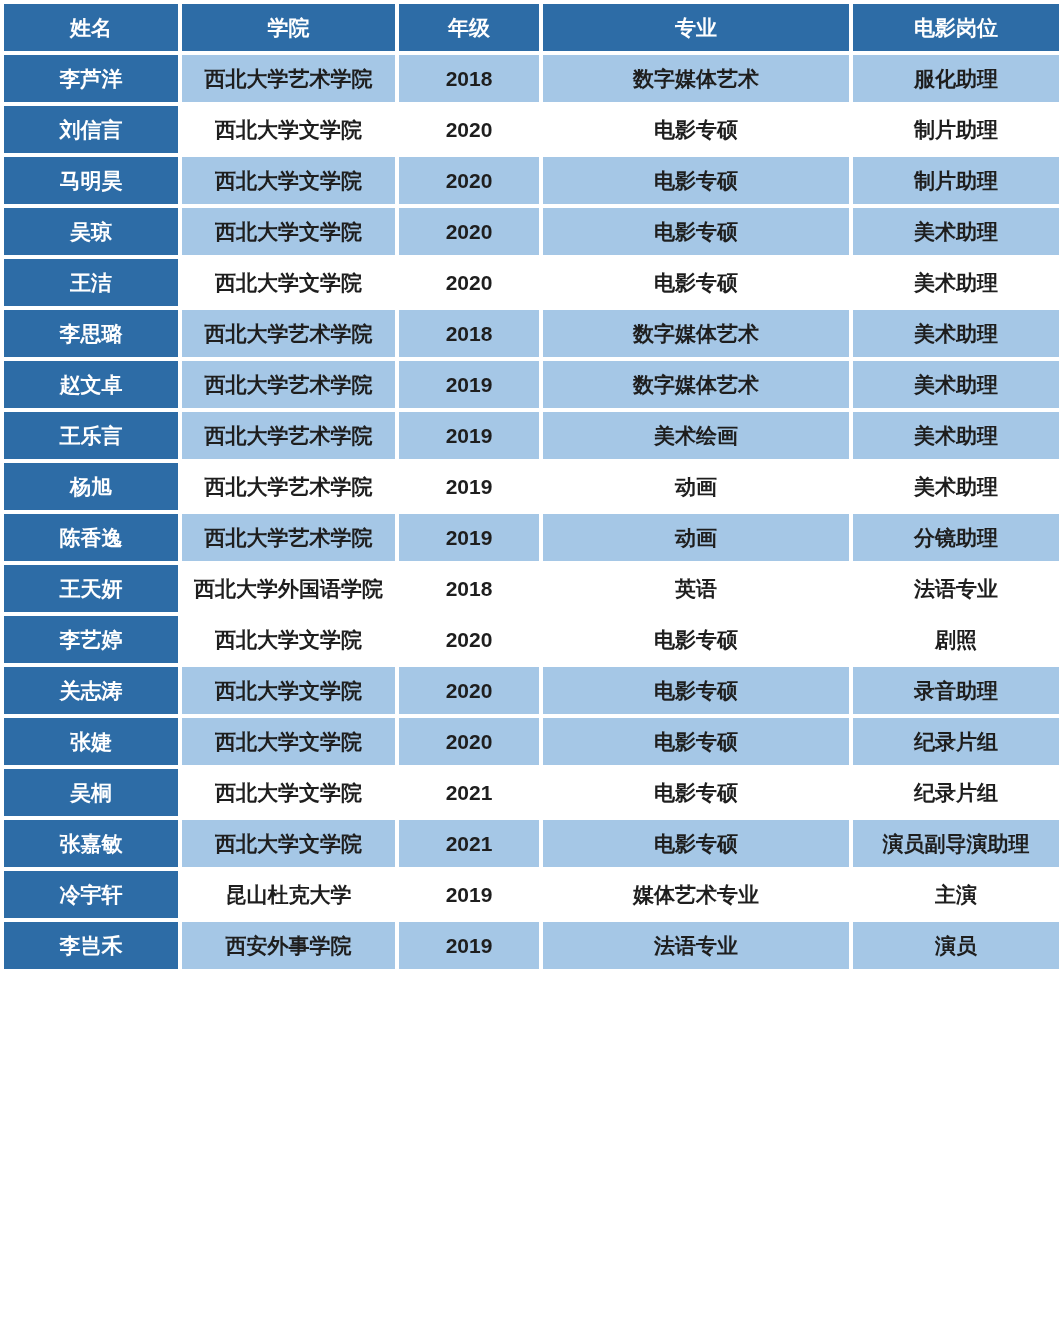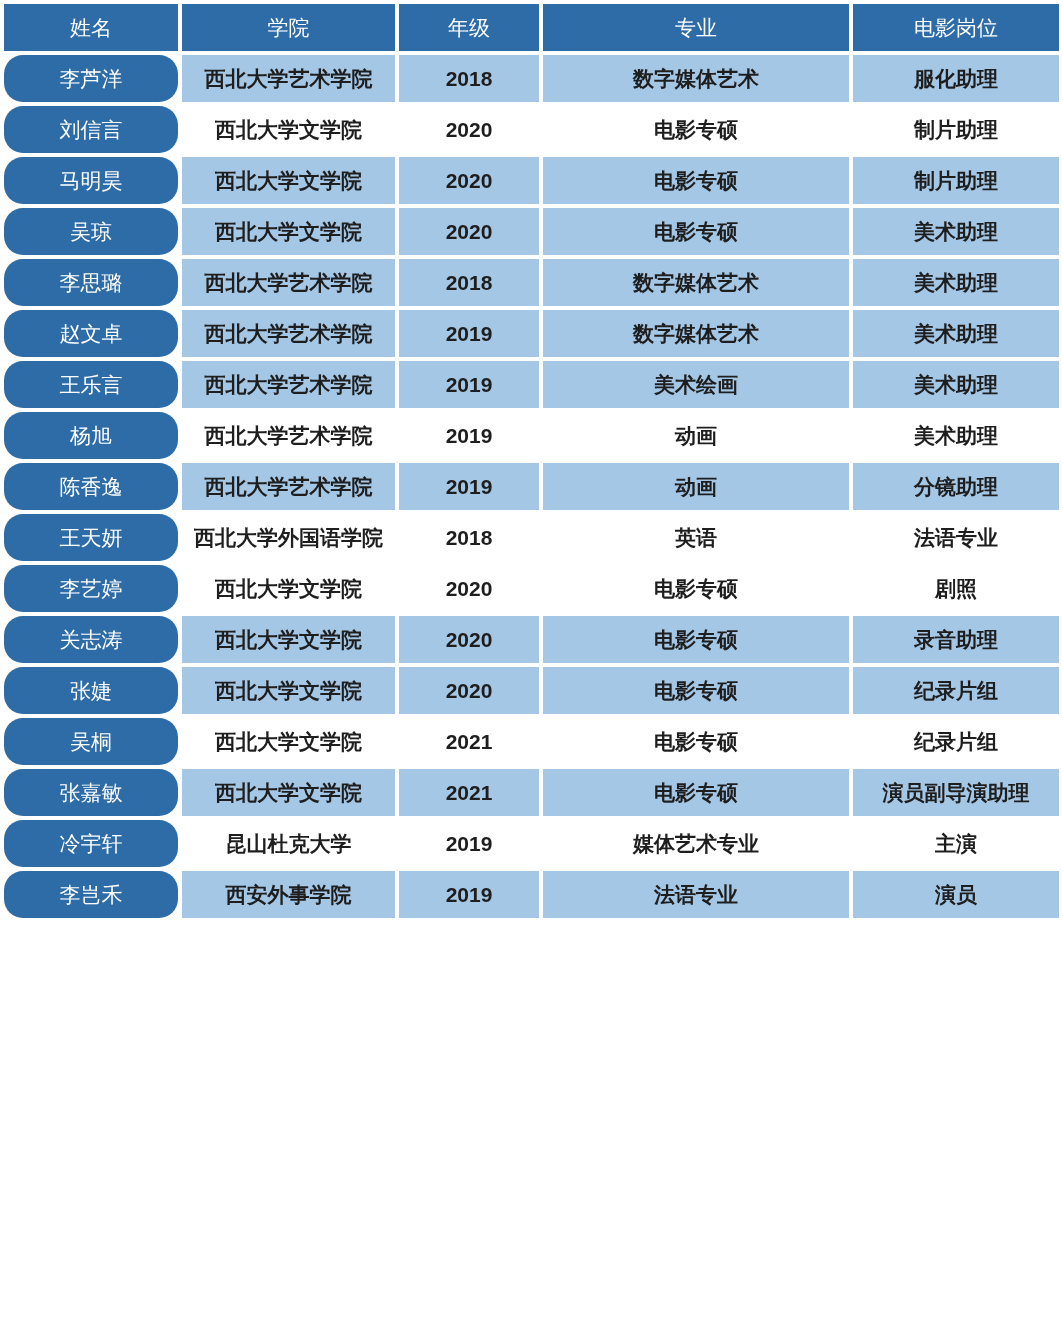--- a/index.html
+++ b/index.html
@@ -34,27 +34,26 @@
     text-align:center;
     vertical-align:middle;
     font-size:21px;
     line-height:47px;
     white-space:nowrap;
     overflow:hidden;
   }
   table.roster thead th{
     background:var(--header-bg);
     color:var(--header-text);
-    font-weight:normal;
+    font-weight:bold;
   }
   table.roster td.name-cell{
     background:var(--name-col-bg);
     color:var(--header-text);
-    font-weight:normal;
-    border-radius:19px;
+    font-weight:bold;
   }
   table.roster tr.alt td.data-cell{
     background:var(--row-alt-bg);
     color:var(--cell-text);
     font-weight:600;
   }
   table.roster tr.plain td.data-cell{
     background:var(--row-bg);
     color:var(--cell-text);
     font-weight:600;
@@ -102,20 +101,27 @@
         <td class="data-cell">电影专硕</td>
         <td class="data-cell">制片助理</td>
       </tr>
       <tr class="alt">
         <td class="name-cell">吴琼</td>
         <td class="data-cell">西北大学文学院</td>
         <td class="data-cell">2020</td>
         <td class="data-cell">电影专硕</td>
         <td class="data-cell">美术助理</td>
       </tr>
+      <tr class="plain">
+        <td class="name-cell">王洁</td>
+        <td class="data-cell">西北大学文学院</td>
+        <td class="data-cell">2020</td>
+        <td class="data-cell">电影专硕</td>
+        <td class="data-cell">美术助理</td>
+      </tr>
       <tr class="alt">
         <td class="name-cell">李思璐</td>
         <td class="data-cell">西北大学艺术学院</td>
         <td class="data-cell">2018</td>
         <td class="data-cell">数字媒体艺术</td>
         <td class="data-cell">美术助理</td>
       </tr>
       <tr class="alt">
         <td class="name-cell">赵文卓</td>
         <td class="data-cell">西北大学艺术学院</td>

